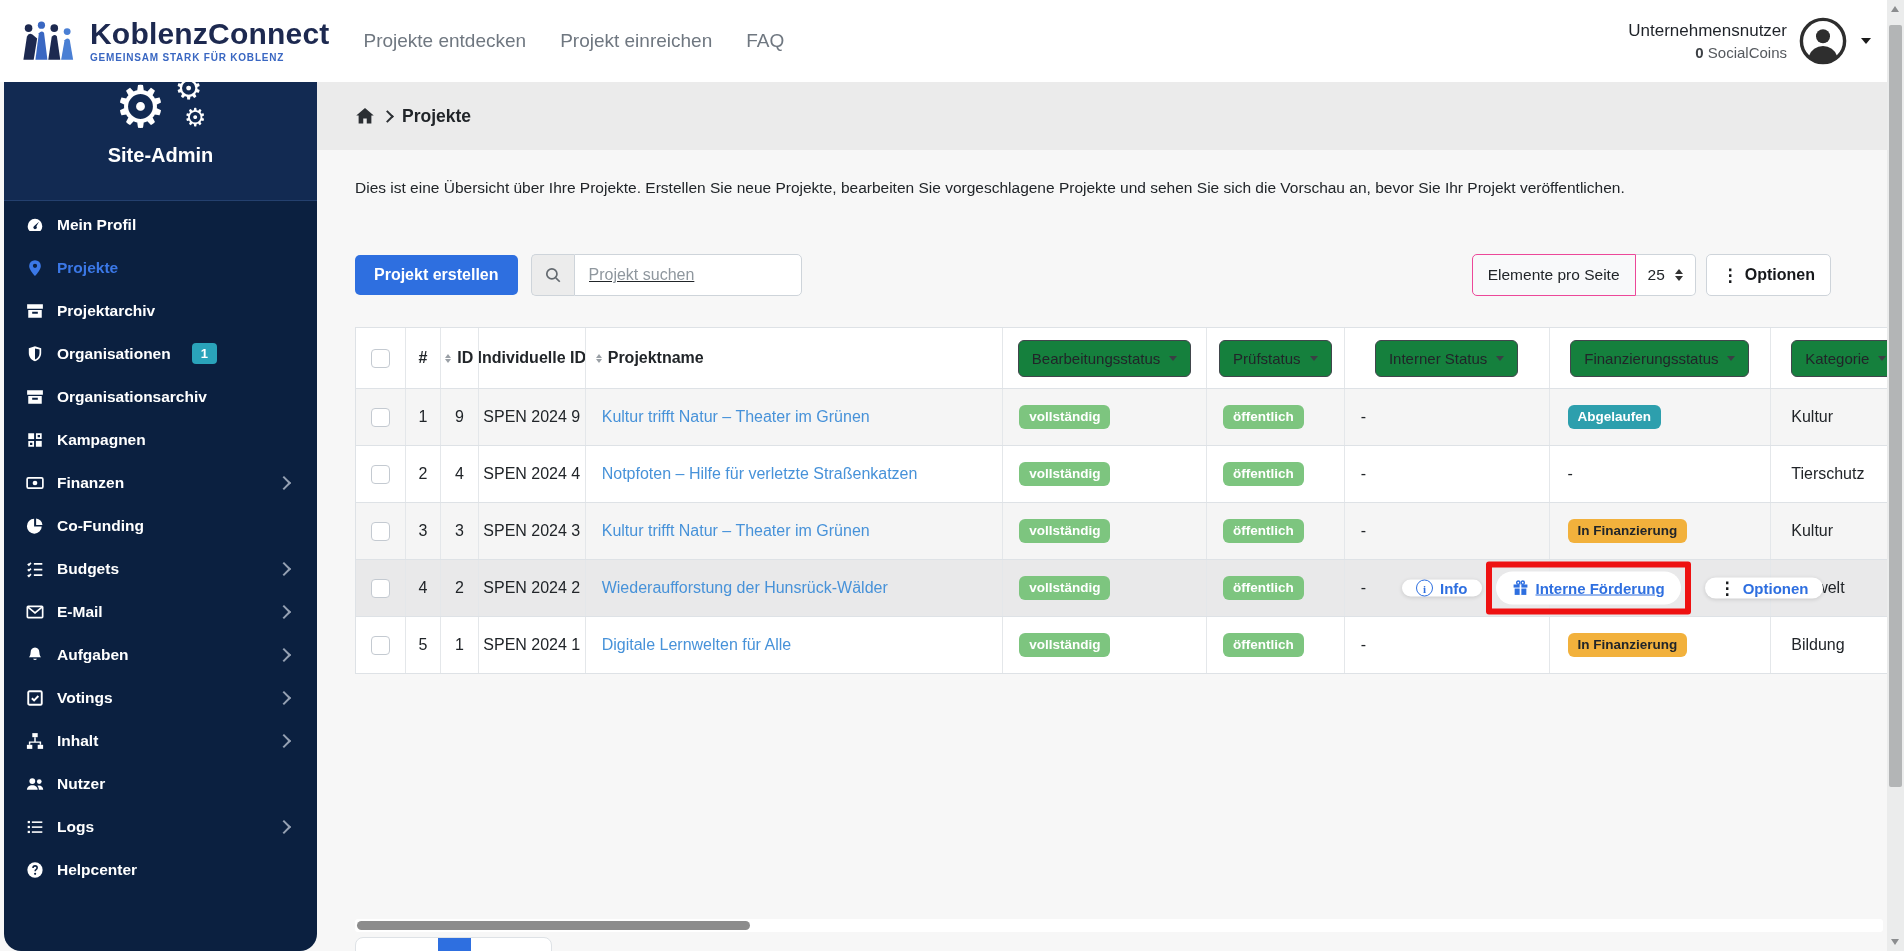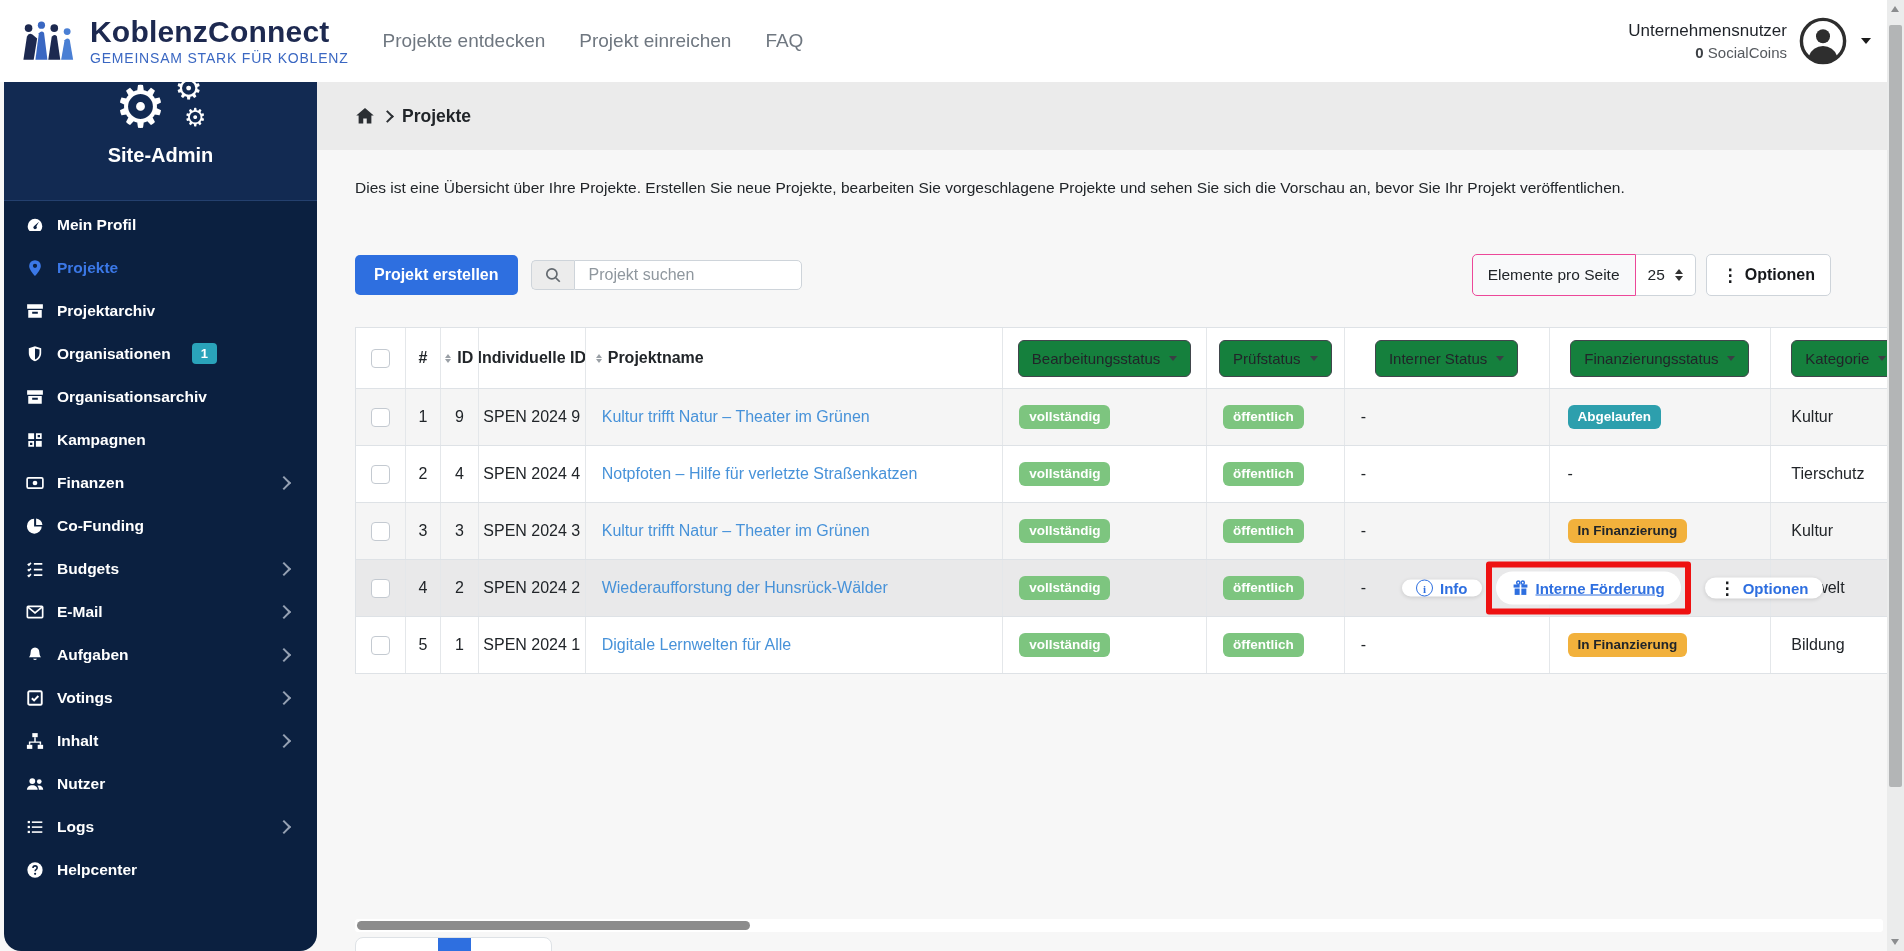--- a/index.html
+++ b/index.html
@@ -2,21 +2,21 @@
 <html><head>
 <meta charset="utf-8">
 <style>
   html,body{margin:0;padding:0;}
   body{width:1904px;height:951px;overflow:hidden;position:relative;background:#f7f7f7;
        font-family:"Liberation Sans",sans-serif;color:#212529;}
   
   #topbar{position:absolute;left:0;top:0;width:1887px;height:82px;background:#fff;display:flex;align-items:center;z-index:6;}
   .brand{display:flex;align-items:center;gap:10px;padding-left:20px;}
   .brand-name{font-size:30px;font-weight:800;color:#1d2950;line-height:1;letter-spacing:.2px;}
-  .brand-tag{font-size:14px;font-weight:400;color:#3a67c2;letter-spacing:.8px;margin-top:3px;}
+  .brand-tag{font-size:10px;font-weight:700;color:#3a67c2;letter-spacing:.8px;margin-top:3px;}
   .topnav{display:flex;gap:34px;margin-left:34px;color:#6f7780;font-size:19px;font-weight:500;}
   .topnav span{cursor:pointer;}
   .topuser{margin-left:auto;display:flex;align-items:center;gap:12px;padding-right:16px;}
   .user-lines{text-align:right;}
   .user-name{font-size:17px;color:#1f2329;}
   .user-coins{font-size:15px;color:#55595e;margin-top:3px;}
   .user-coins .cnt{font-weight:700;color:#3d4145;}
   .caret-down{width:0;height:0;border-left:5px solid transparent;border-right:5px solid transparent;border-top:6px solid #1b1b1b;margin-left:2px;}
   
   #vscroll{position:absolute;right:0;top:0;width:17px;height:951px;background:#ebecec;z-index:9;}
@@ -45,21 +45,21 @@
   #crumb{position:absolute;left:313px;top:82px;width:1574px;height:68px;background:#ebebeb;display:flex;align-items:center;padding-left:42px;box-sizing:border-box;z-index:4;}
   #crumb svg{width:20px;height:20px;}
   .crumb-sep{width:7px;height:7px;border-top:2.6px solid #2b2f33;border-right:2.6px solid #2b2f33;transform:rotate(45deg);margin:0 10px 0 8px;}
   .crumb-page{font-size:17.5px;font-weight:700;color:#212529;}
   
   #main{position:absolute;left:313px;top:150px;width:1574px;height:801px;background:#f7f7f7;overflow:hidden;}
   .intro{margin:29px 0 0 42px;font-size:15.5px;color:#212529;}
   .toolbar{margin:57px 0 0 42px;width:1476px;display:flex;align-items:center;}
   .btn-primary{background:#2e6fe0;color:#fff;font-weight:700;font-size:16px;border:none;border-radius:5px;
                padding:11px 19px;cursor:pointer;font-family:inherit;}
-  .searchgrp{display:flex;margin-left:13px;height:30px;box-sizing:border-box;}
+  .searchgrp{display:flex;margin-left:13px;height:42px;box-sizing:border-box;text-decoration:underline;}
   .search-addon{display:flex;align-items:center;justify-content:center;width:42px;background:#ececec;
                 border:1px solid #ced4da;border-right:none;border-radius:5px 0 0 5px;}
   .search-addon svg{width:18px;height:18px;}
   .searchgrp input{width:198px;border:1px solid #ced4da;border-radius:0 5px 5px 0;padding:0 14px;font-size:16px;
                    font-family:inherit;color:#212529;outline:none;background:#fff;}
   .searchgrp input::placeholder{color:#8f979e;}
   .tright{margin-left:auto;display:flex;align-items:center;}
   .ppgrp{display:flex;height:42px;box-sizing:border-box;}
   .pp-label{display:flex;align-items:center;background:#f8f9fa;border:1px solid #ec4899;border-radius:5px 0 0 5px;
             padding:0 15px;font-size:15.5px;color:#212529;}

